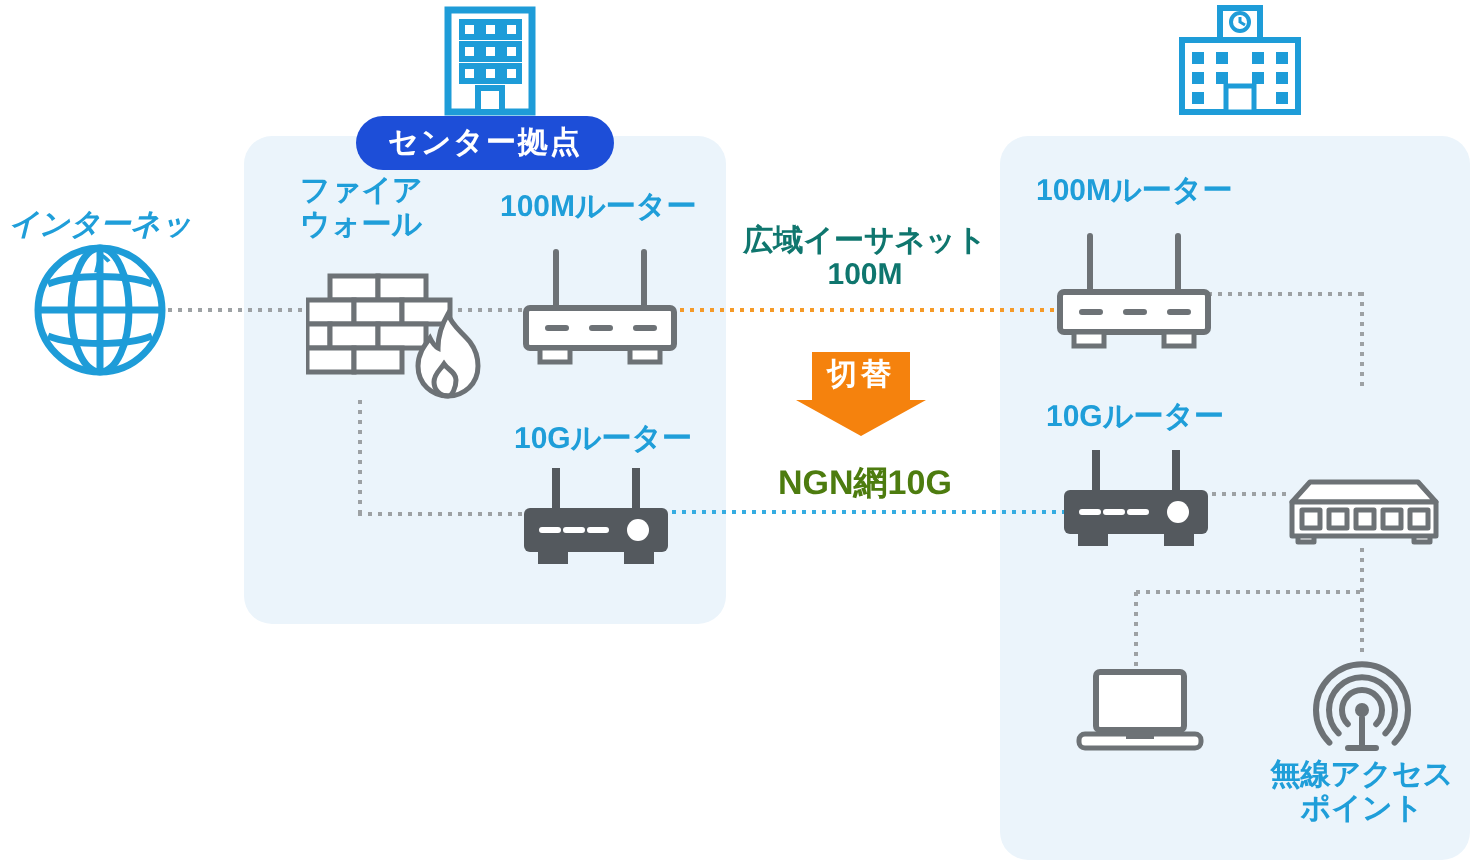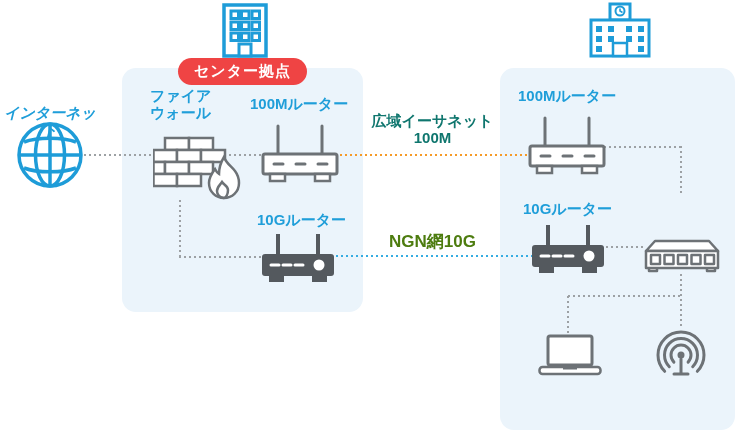--- a/index.html
+++ b/index.html
@@ -5,21 +5,21 @@
   html,body{margin:0;padding:0;background:#fff;}
   #canvas{
     position:relative;width:740px;height:433px;background:#ffffff;
     font-family:"Liberation Sans","DejaVu Sans",sans-serif;overflow:hidden;
   }
   .zone{position:absolute;background:#EBF4FB;border-radius:14px;}
   .lbl{position:absolute;color:#1F9ED9;font-weight:bold;font-size:15px;
        line-height:17px;white-space:pre-line;}
   .lbl.center{text-align:center;}
   .pill-row{position:absolute;display:flex;justify-content:center;}
-  .pill{background:#ef4444;color:#ffffff;font-weight:bold;font-size:15px;
+  .pill{background:#1d4ed8;color:#ffffff;font-weight:bold;font-size:15px;
         padding:4px 16px;border-radius:15px;letter-spacing:1px;white-space:nowrap;}
   .icon{position:absolute;}
   .dot-h{position:absolute;height:2px;
          background-image:repeating-linear-gradient(90deg,#9DA1A4 0 2px,transparent 2px 5px);}
   .dot-v{position:absolute;width:2px;
          background-image:repeating-linear-gradient(180deg,#9DA1A4 0 2px,transparent 2px 5px);}
   .dot-orange{background-image:repeating-linear-gradient(90deg,#F59A28 0 2px,transparent 2px 5px);}
   .dot-blue{background-image:repeating-linear-gradient(90deg,#35ACE1 0 2px,transparent 2px 5px);}
   .orange-lbl{position:absolute;color:#0f766e;font-weight:bold;font-size:15px;
               line-height:17px;text-align:center;white-space:pre-line;}
@@ -141,20 +141,26 @@
       <rect x="7" y="44" width="15" height="6" fill="#54595E"></rect>
       <rect x="50" y="44" width="15" height="6" fill="#54595E"></rect>
       <rect x="0" y="22" width="72" height="22" rx="3" fill="#54595E"></rect>
       <path d="M9,33 h8 M21,33 h8 M33,33 h8" stroke="#fff" stroke-width="3" stroke-linecap="round"></path>
       <circle cx="57" cy="33" r="5.5" fill="#fff"></circle>
     </svg>
   </div>
 
   <div class="orange-lbl" style="left:360px;top:112px;width:145px;">広域イーサネット
 100M</div>
+  <div class="arrow-wrap">
+    <svg width="65" height="42" viewBox="0 0 65 42">
+      <path d="M8,0 H57 V24 H65 L32.5,42 L0,24 H8 Z" fill="#F5820D"></path>
+    </svg>
+    <span>切替</span>
+  </div>
   <div class="ngn-lbl" style="left:360px;top:230px;width:145px;">NGN網10G</div>
 
   <div class="lbl" style="left:518px;top:87px;">100Mルーター</div>
   <div class="icon" style="left:528px;top:116px;">
     <svg width="78" height="60" viewBox="0 0 78 60" fill="#fff" stroke="#6D7276" stroke-linecap="round">
       <path d="M17,2 V30 M61,2 V30" stroke-width="3"></path>
       <rect x="2" y="30" width="74" height="20" rx="2" stroke-width="3"></rect>
       <path d="M13,40 h9 M35,40 h9 M57,40 h9" stroke-width="3"></path>
       <rect x="9" y="50" width="15" height="7" stroke-width="2.5"></rect>
       <rect x="54" y="50" width="15" height="7" stroke-width="2.5"></rect>
@@ -197,14 +203,16 @@
 
   <div class="icon" style="left:655px;top:328px;">
     <svg width="52" height="52" viewBox="0 0 52 52" fill="none" stroke="#6D7276" stroke-width="3" stroke-linecap="round">
       <circle cx="26" cy="27" r="3.5" fill="#6D7276" stroke="none"></circle>
       <path d="M26,31 V46 M19,46 H33"></path>
       <path d="M18.9,34.1 A10,10 0 1 1 33.1,34.1"></path>
       <path d="M14.3,38.7 A16.5,16.5 0 1 1 37.7,38.7"></path>
       <path d="M9.7,43.3 A23,23 0 1 1 42.3,43.3"></path>
     </svg>
   </div>
+  <div class="lbl center" style="left:621px;top:379px;width:120px;">無線アクセス
+ポイント</div>
 
 </div>
 
 </body></html>

